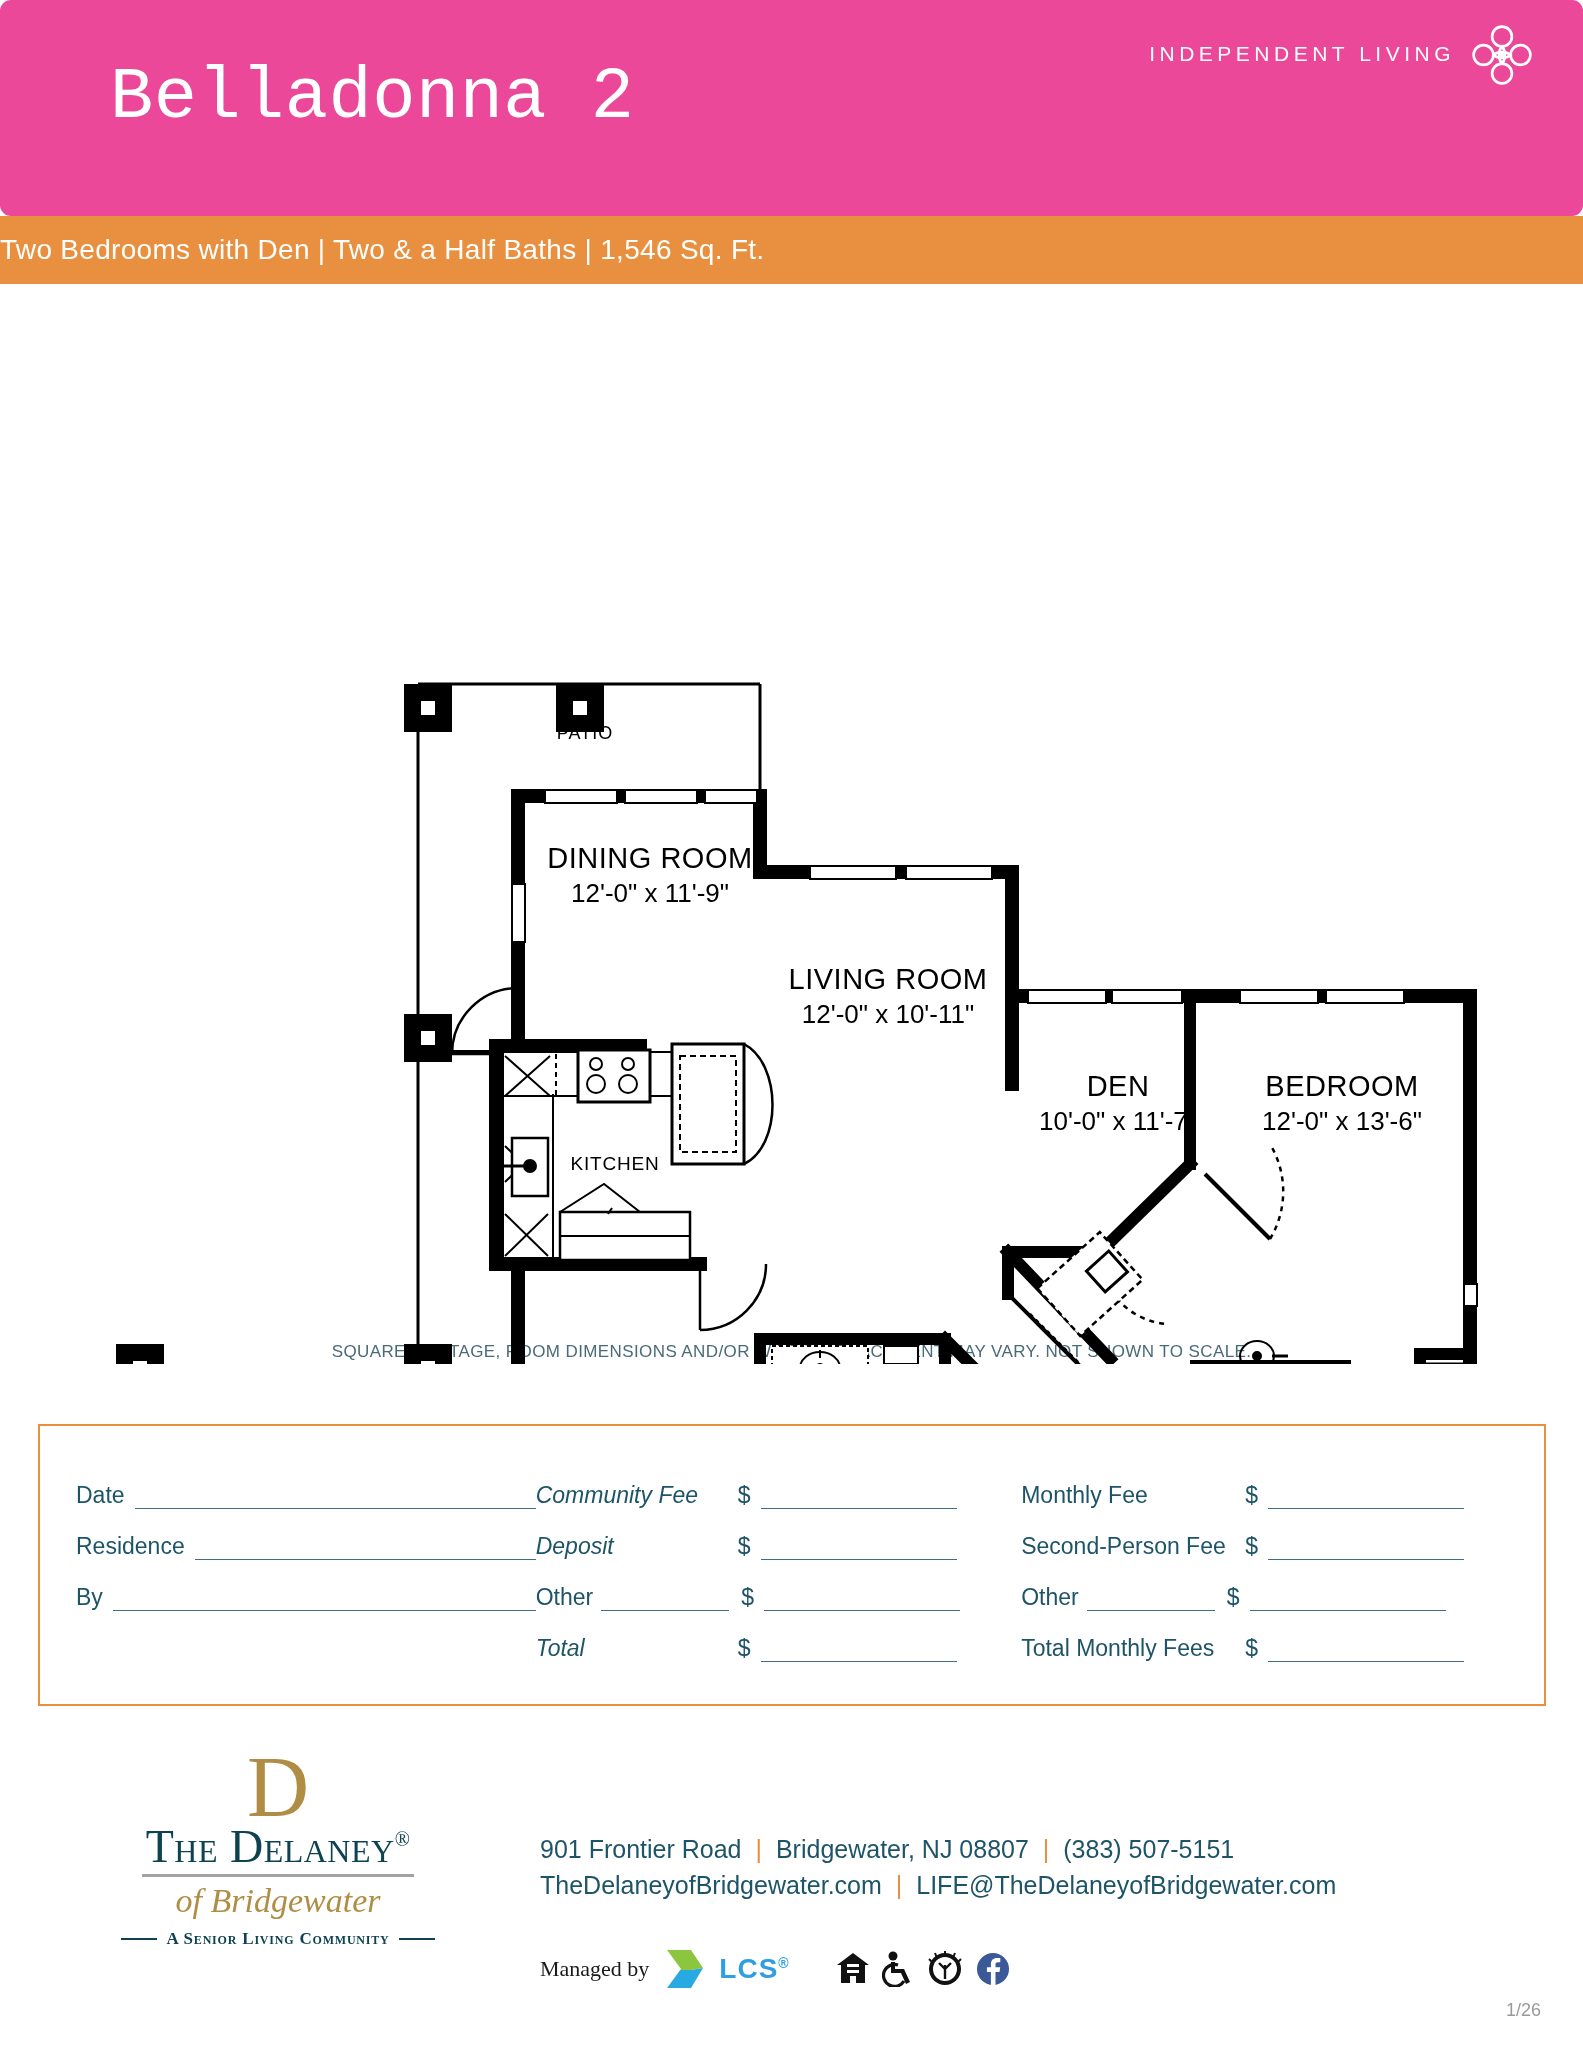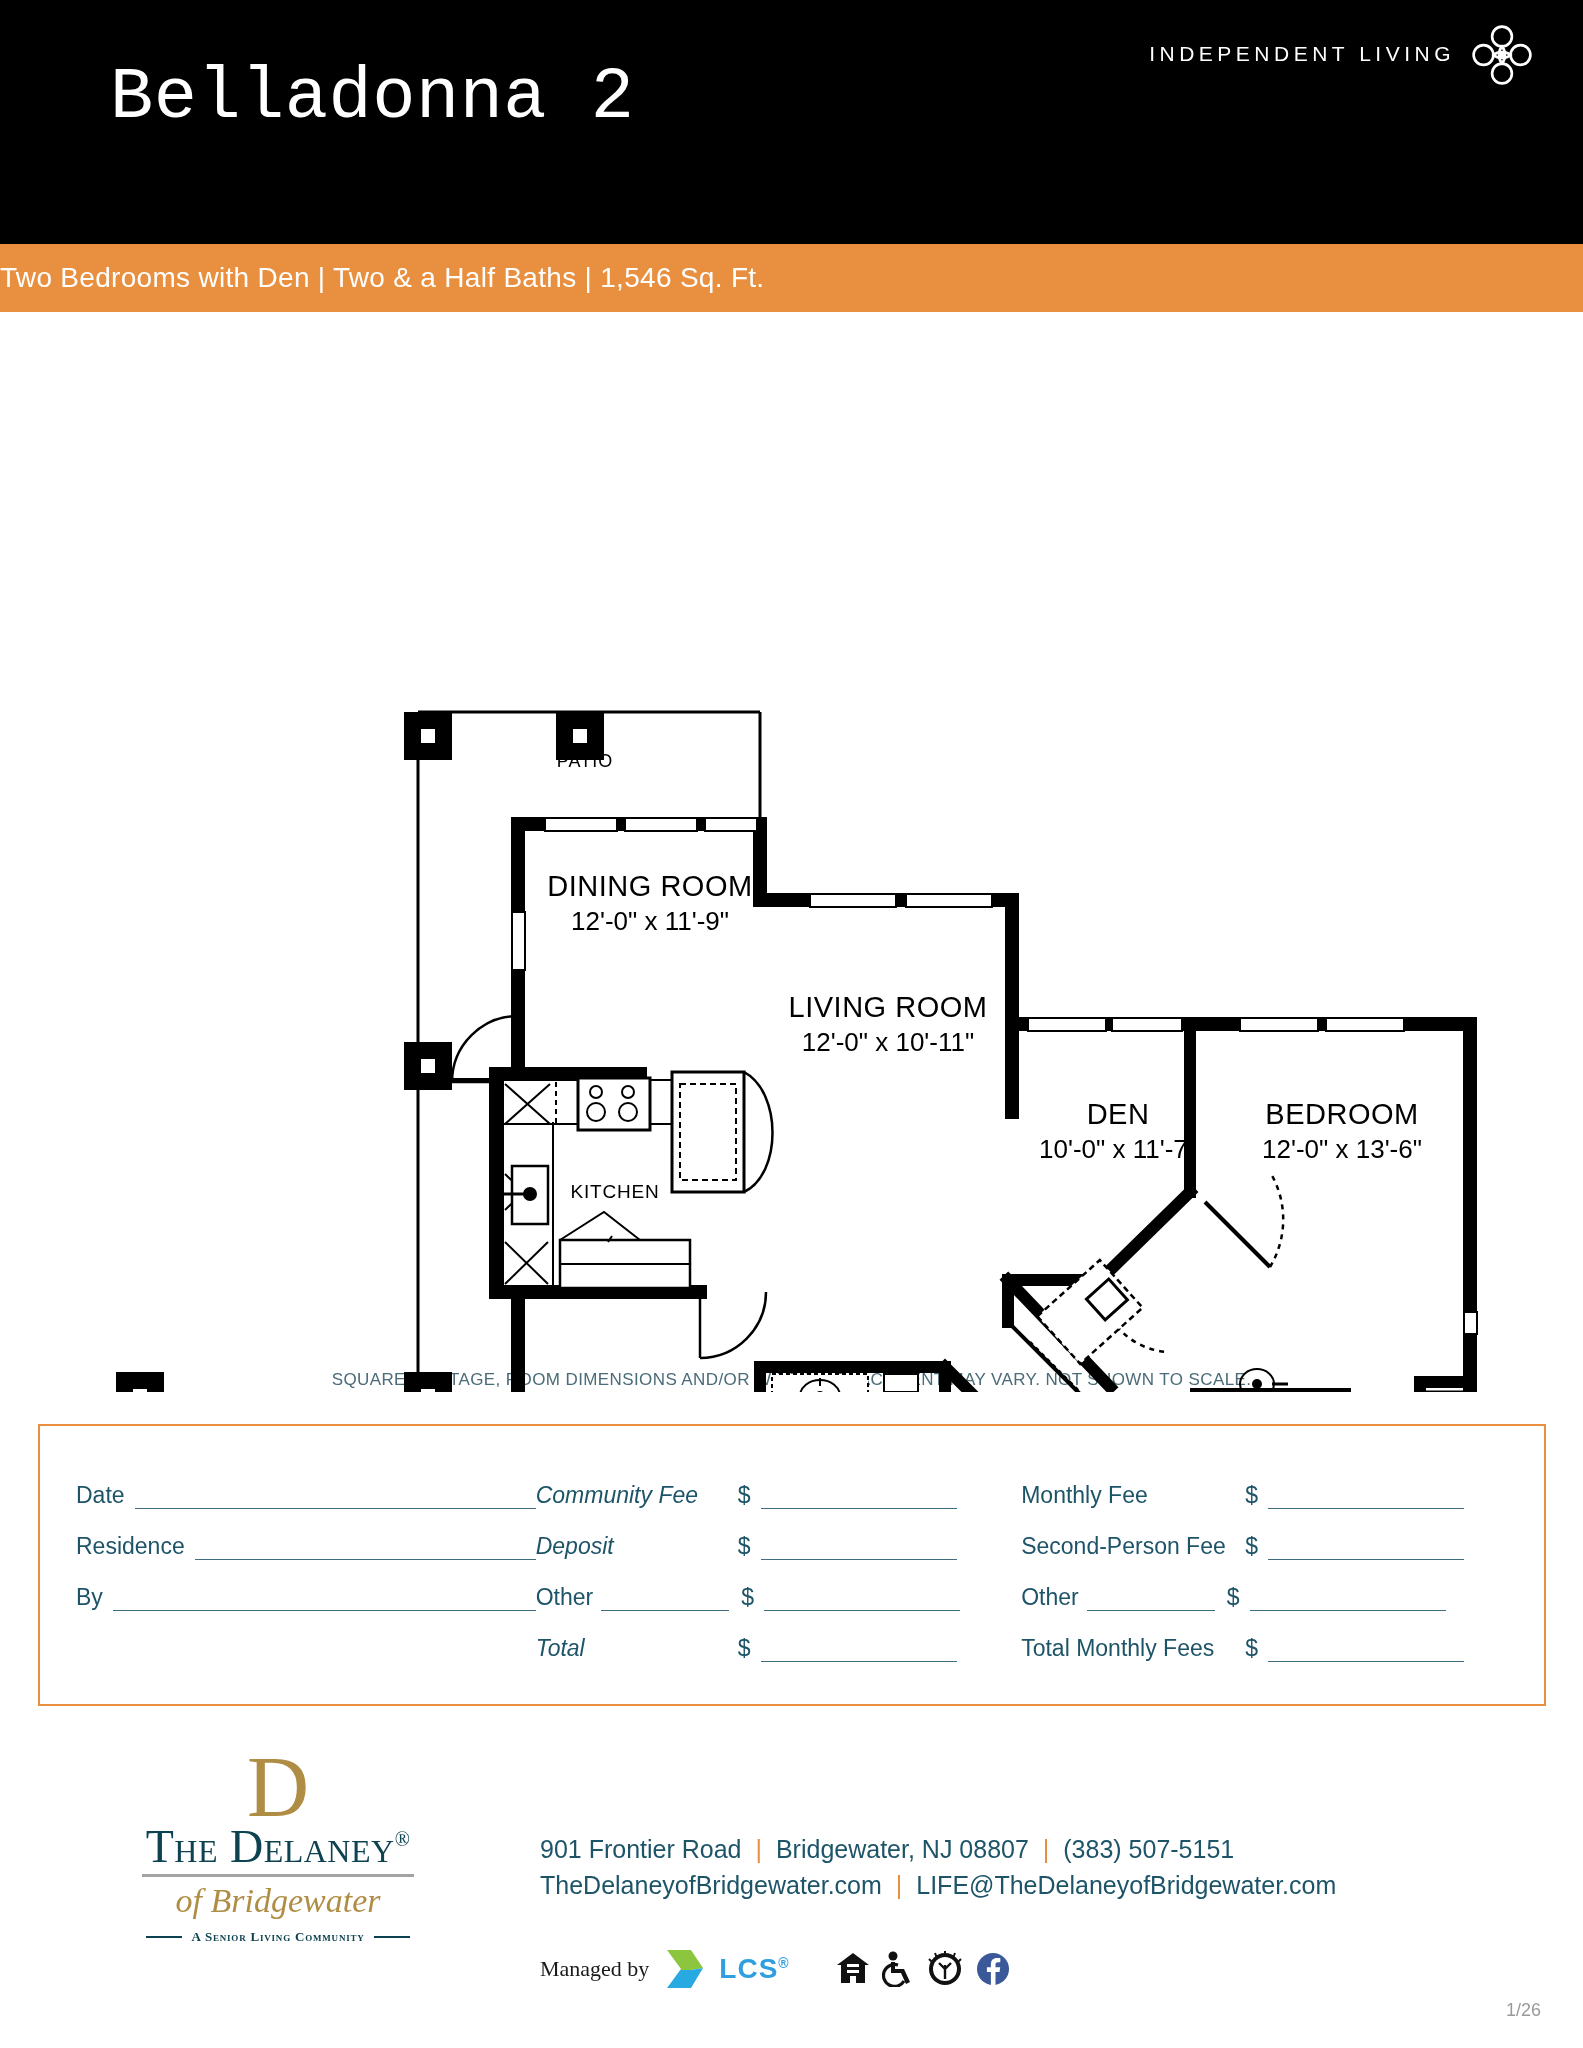--- a/index.html
+++ b/index.html
@@ -9,23 +9,24 @@
     height: 2048px;
     background: #ffffff;
     font-family: "Liberation Sans", sans-serif;
     position: relative;
     overflow: hidden;
   }
 
   
   .header-band {
     width: 100%;
-    height: 244px;
-    background: #000000;
+    height: 216px;
+    background: #ec4899;
     position: relative;
+    border-radius: 11px;
   }
   .header-title {
     position: absolute;
     left: 110px;
     top: 62px;
     font-family: Liberation Mono, monospace;
     font-size: 72px;
     color: #ffffff;
     letter-spacing: 0.5px;
     line-height: 1;
@@ -153,21 +154,21 @@
   .brand-sup { font-size: 20px; vertical-align: super; }
   .brand-sub {
     font-family: "Liberation Serif", serif;
     font-style: italic;
     font-size: 34px;
     color: #b08d45;
     margin-top: 5px;
   }
   .brand-tag {
     font-family: "Liberation Serif", serif;
-    font-size: 13px;
+    font-size: 17px;
     color: #0d4250;
     letter-spacing: 0.8px;
     margin-top: 9px;
     display: flex;
     align-items: center;
     justify-content: center;
     gap: 9px;
     font-variant: small-caps;
     font-weight: bold;
   }

